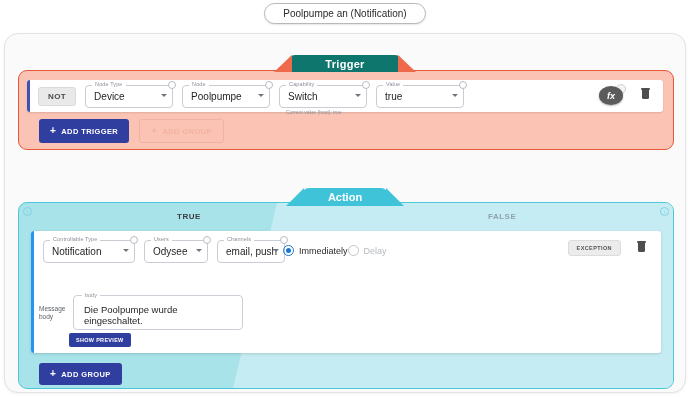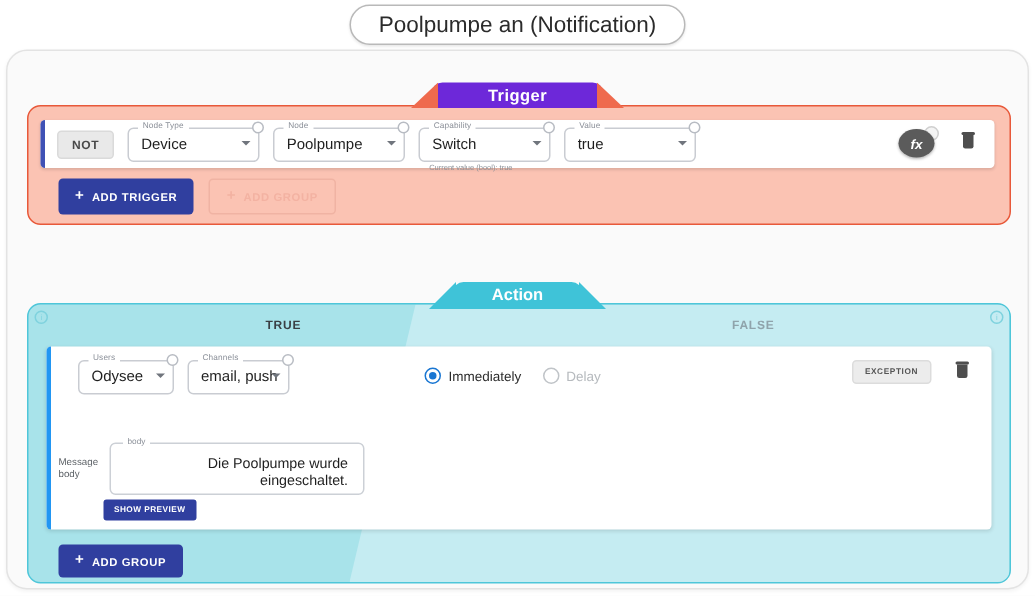--- a/index.html
+++ b/index.html
@@ -16,40 +16,40 @@
   .top-pill-wrap{
     position:absolute; left:0; top:0; width:690px; height:30px;
     display:flex; align-items:flex-start; justify-content:center;
   }
   .top-pill{
     margin-top:3px;
     border:1px solid #b9b9b9;
     border-radius:14px;
     background:#fff;
     padding:4px 18px;
-    font-size:15px;
+    font-size:10px;
     color:#2b2b2b;
     box-shadow:0 1px 2px rgba(0,0,0,.10);
     white-space:nowrap;
   }
 
   
   .canvas-card{
     position:absolute;
     left:4px; top:33px; width:680px; height:358px;
     background:#fafafa;
     border:1px solid #e3e3e3;
     border-radius:14px;
     box-shadow:0 1px 3px rgba(0,0,0,.06);
   }
 
   
   .trigger-tab{
     position:absolute; left:288px; top:55px; width:114px; height:17px;
-    background:#6d28d9;
+    background:#0f766e;
     border-radius:7px 7px 0 0;
     color:#fff; font-size:11px; font-weight:bold;
     display:flex; align-items:center; justify-content:center;
     letter-spacing:.3px;
     z-index:4;
   }
   .trigger-tab:before,.trigger-tab:after{
     content:""; position:absolute; top:0; width:18px; height:17px;
     background:#ef6a4d;
   }
@@ -202,21 +202,21 @@
     position:absolute; left:12px; top:28px; width:630px; height:122px;
     background:#fff; border-radius:3px;
     box-shadow:0 1px 3px rgba(0,0,0,.14);
   }
   .card-accent{
     position:absolute;left:0;top:0;width:3px;height:122px;background:#2196f3;
     border-radius:3px 0 0 3px;
   }
   .card-top{position:absolute; left:12px; top:9px; display:flex; align-items:center;}
 
-  .radios{position:absolute; left:252px; top:14px; display:flex; gap:14px; align-items:center; font-size:9px;}
+  .radios{position:absolute; left:252px; top:14px; display:flex; gap:0; align-items:center; font-size:9px;}
   .radio{display:flex;align-items:center;gap:5px;}
   .rdot{width:9px;height:9px;border-radius:50%;border:1.4px solid #1976d2;position:relative;}
   .rdot:after{content:"";position:absolute;left:2px;top:2px;width:5px;height:5px;border-radius:50%;background:#1976d2;}
   .rdot.off{border-color:#c0c4c8;}
   .rdot.off:after{display:none;}
   .rlab{color:#2b2b2b;}
   .rlab.off{color:#b6babe;}
 
   .exception-btn{
     position:absolute; right:40px; top:9px;
@@ -322,20 +322,26 @@
   <div class="corner-info" style="left:4px;">i</div>
   <div class="corner-info" style="right:4px;">i</div>
 
   <div class="tf-label tf-true">TRUE</div>
   <div class="tf-label tf-false">FALSE</div>
 
   <div class="action-card">
     <div class="card-accent"></div>
 
     <div class="card-top">
+      <div class="fld" style="width:90px;margin-left:0;">
+        <span class="lab">Controllable Type</span>
+        <span class="val">Notification</span>
+        <span class="caret"></span>
+        <span class="info-dot"></span>
+      </div>
 
       <div class="fld" style="width:62px;">
         <span class="lab">Users</span>
         <span class="val">Odysee</span>
         <span class="caret"></span>
         <span class="info-dot"></span>
       </div>
 
       <div class="fld" style="width:66px;">
         <span class="lab">Channels</span>
@@ -358,21 +364,21 @@
 
     <div class="exception-btn">EXCEPTION</div>
     <div class="card-trash trash">
       <div class="lid"></div>
         <div class="can"></div>
     </div>
 
 
     <div class="fieldrow" style="left:8px; top:64px;">
       <div class="sidelab">Message body</div>
-      <div class="bigfld" style="width:168px;height:33px;text-align:right;">
+      <div class="bigfld" style="width:168px;height:33px;">
         <span class="lab">body</span>
         <div class="txt">Die Poolpumpe wurde eingeschaltet.</div>
       </div>
     </div>
 
     <div class="preview-btn">SHOW PREVIEW</div>
   </div>
 
   <div class="add-action-wrap">
     <button class="btn-primary">

